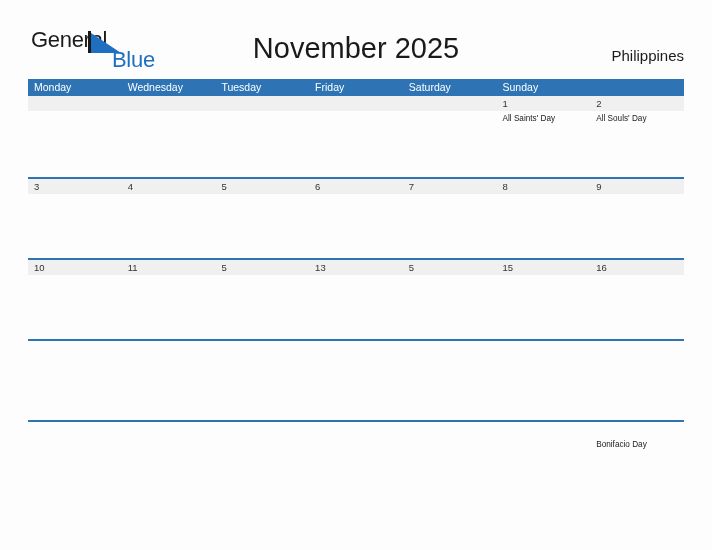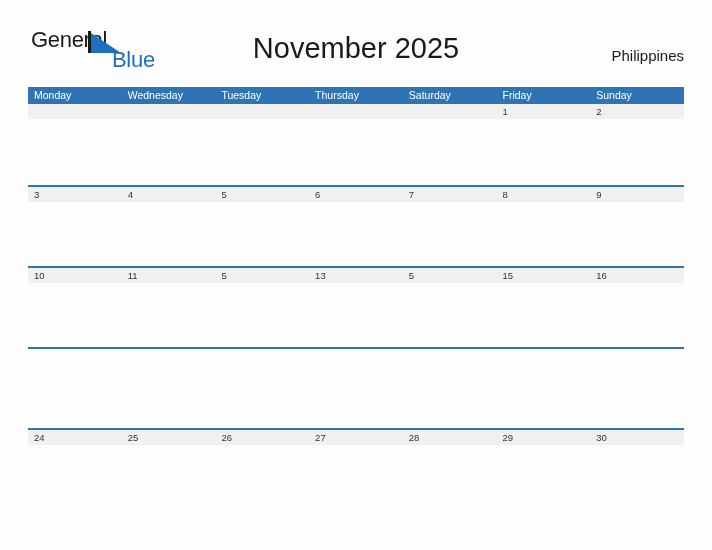--- a/index.html
+++ b/index.html
@@ -85,21 +85,21 @@
     font-size: 15px;
     color: #1A1A1A;
     font-family: "Liberation Sans", sans-serif;
     white-space: nowrap;
   }
 
   
   #calendar {
     position: absolute;
     left: 28px;
-    top: 87px;
+    top: 79px;
     width: 656px;
   }
 
   #weekday-header {
     display: flex;
     width: 656px;
     height: 17px;
     background: #2E74B5;
   }
   .weekday-cell {
@@ -207,35 +207,47 @@
   <div id="region-label">Philippines</div>
 
 </div>
 
 <div id="calendar">
 
   <div id="weekday-header">
     <div class="weekday-cell">Monday</div>
     <div class="weekday-cell">Wednesday</div>
     <div class="weekday-cell">Tuesday</div>
-    <div class="weekday-cell">Thursday</div>
+    <div class="weekday-cell">Friday</div>
     <div class="weekday-cell">Saturday</div>
-    <div class="weekday-cell">Friday</div>
     <div class="weekday-cell">Sunday</div>
   </div>
 
   <div class="week-row first">
     <div class="date-band">
       <div class="date-num-cell"></div>
       <div class="date-num-cell"></div>
       <div class="date-num-cell"></div>
       <div class="date-num-cell"></div>
       <div class="date-num-cell"></div>
       <div class="date-num-cell">1</div>
       <div class="date-num-cell">2</div>
+    </div>
+    <div class="event-band">
+      <div class="event-cell"></div>
+      <div class="event-cell"></div>
+      <div class="event-cell"></div>
+      <div class="event-cell"></div>
+      <div class="event-cell"></div>
+      <div class="event-cell">
+        <span class="event-text">All Saints' Day</span>
+      </div>
+      <div class="event-cell">
+        <span class="event-text">All Souls' Day</span>
+      </div>
     </div>
   </div>
 
   <div class="week-row">
     <div class="row-separator"></div>
     <div class="date-band">
       <div class="date-num-cell">3</div>
       <div class="date-num-cell">4</div>
       <div class="date-num-cell">5</div>
       <div class="date-num-cell">6</div>
@@ -284,24 +296,26 @@
       <div class="event-cell"></div>
       <div class="event-cell"></div>
       <div class="event-cell"></div>
       <div class="event-cell"></div>
       <div class="event-cell"></div>
     </div>
   </div>
 
   <div class="week-row">
     <div class="row-separator"></div>
-    <div class="date-band">
-      <div class="date-num-cell">24</div>
-      <div class="date-num-cell">25</div>
-      <div class="date-num-cell">26</div>
-      <div class="date-num-cell">27</div>
-      <div class="date-num-cell">28</div>
-      <div class="date-num-cell">29</div>
-      <div class="date-num-cell">30</div>
+    <div class="event-band">
+      <div class="event-cell"></div>
+      <div class="event-cell"></div>
+      <div class="event-cell"></div>
+      <div class="event-cell"></div>
+      <div class="event-cell"></div>
+      <div class="event-cell"></div>
+      <div class="event-cell">
+        <span class="event-text">Bonifacio Day</span>
+      </div>
     </div>
   </div>
 
 </div>
 
 </body></html>

